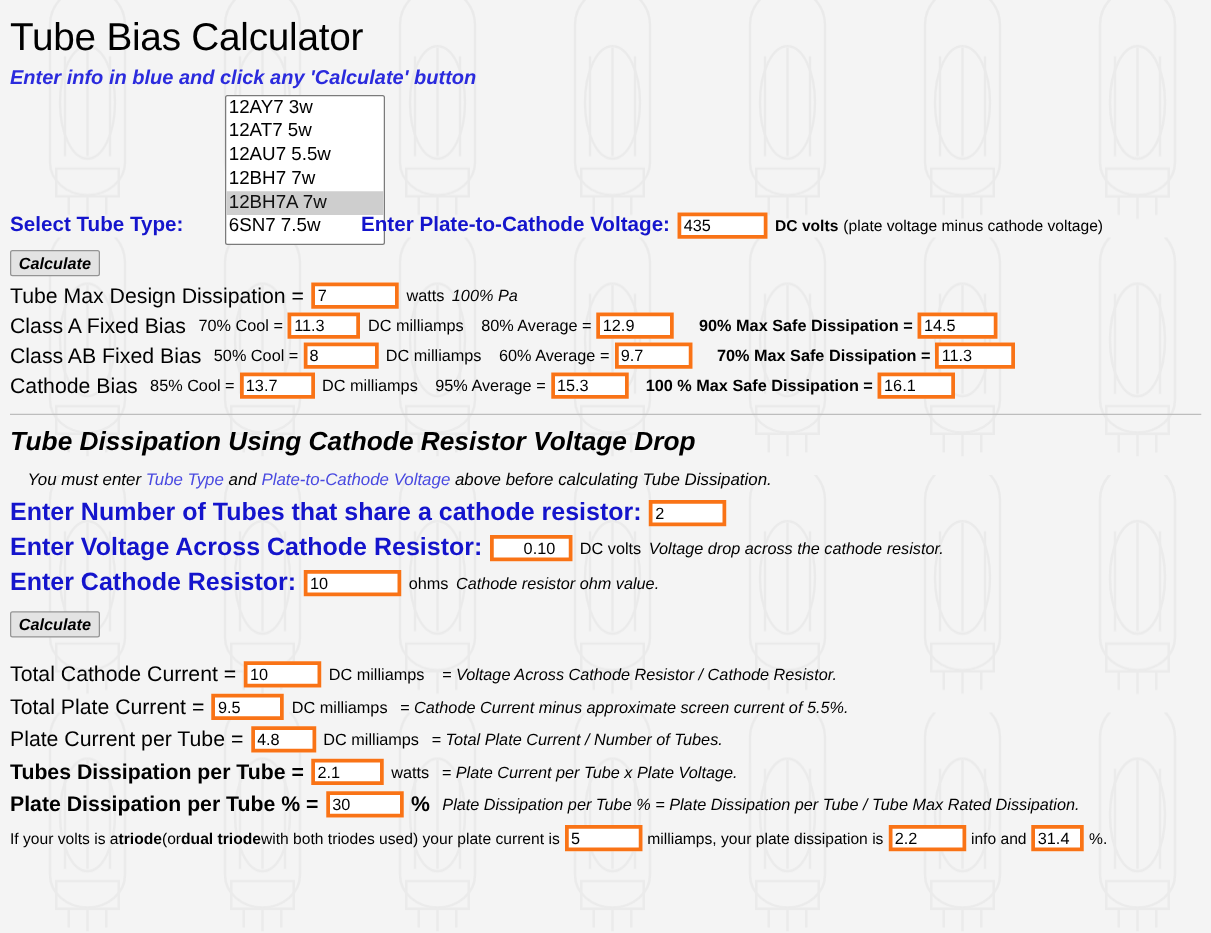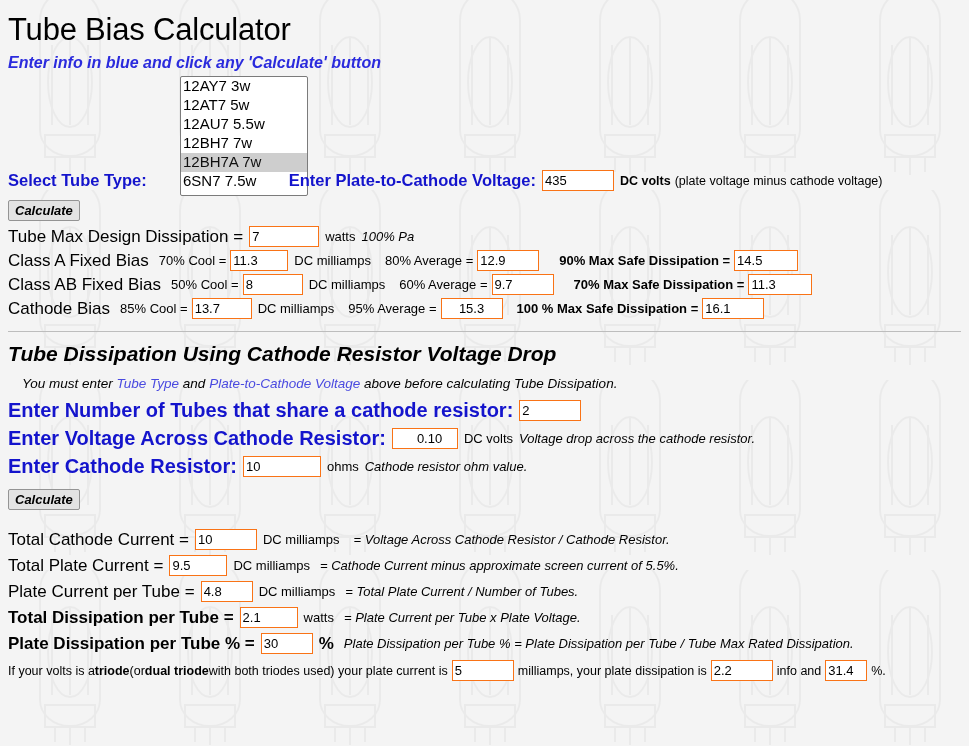--- a/index.html
+++ b/index.html
@@ -64,21 +64,21 @@
     background: #fff;
     margin-left: 0;
   }
   .selectwrap {
     margin-left: 172px;
     margin-right: 8px;
   }
   input[type=text] {
     font-family: "Liberation Sans", sans-serif;
     font-size: 13px;
-    border: 1px solid #f97316;
+    border: 3px solid #f97316;
     background: #fff;
     padding: 1px 2px;
     box-sizing: border-box;
     height: 21px;
   }
   .inp-volt { width: 72px; }
   .small-note {
     font-size: 12.5px;
   }
   .bold { font-weight: bold; }
@@ -255,21 +255,21 @@
     <span class="lbl-lg">Cathode Bias</span>
     <span class="sp10"></span>
     <span class="lbl-md">85% Cool =</span>
     <span class="sp4"></span>
     <input type="text" style="width: 60px;" value="13.7">
     <span class="sp6"></span>
     <span class="lbl-md">DC milliamps</span>
     <span class="sp14"></span>
     <span class="lbl-md">95% Average =</span>
     <span class="sp4"></span>
-    <input type="text" style="width: 62px; text-align: center;" value="15.3">
+    <input type="text" style="width: 62px;" value="15.3">
     <span class="sp14"></span>
     <span class="lbl-md bold">100 % Max Safe Dissipation =</span>
     <span class="sp4"></span>
     <input type="text" style="width: 62px;" value="16.1">
   </div>
 
   <hr class="sep">
 
   <h2 class="section">Tube Dissipation Using Cathode Resistor Voltage Drop</h2>
 
@@ -331,33 +331,33 @@
     <span class="lbl-lg">Plate Current per Tube =</span>
     <span class="sp6"></span>
     <input type="text" style="width: 52px;" value="4.8">
     <span class="sp6"></span>
     <span class="lbl-md">DC milliamps</span>
     <span class="sp10"></span>
     <span class="lbl-md italic">= Total Plate Current / Number of Tubes.</span>
   </div>
 
   <div class="res-line">
-    <span class="lbl-lg bold">Total Dissipation per Tube =</span>
+    <span class="lbl-lg bold">Tubes Dissipation per Tube =</span>
     <span class="sp6"></span>
     <input type="text" style="width: 58px;" value="2.1">
     <span class="sp6"></span>
     <span class="lbl-md">watts</span>
     <span class="sp10"></span>
     <span class="lbl-md italic">= Plate Current per Tube x Plate Voltage.</span>
   </div>
 
   <div class="res-line">
     <span class="lbl-lg bold">Plate Dissipation per Tube % =</span>
     <span class="sp6"></span>
-    <input type="text" style="width: 52px;" value="30">
+    <input type="text" style="width: 62px;" value="30">
     <span class="sp6"></span>
     <span class="lbl-lg bold">%</span>
     <span class="sp10"></span>
     <span class="lbl-md italic">Plate Dissipation per Tube % = Plate Dissipation per Tube / Tube Max Rated Dissipation.</span>
   </div>
 
   <div class="footer-line">
     <span>If your volts is a </span>
     <span class="bold">triode</span>
     <span> (or </span>

